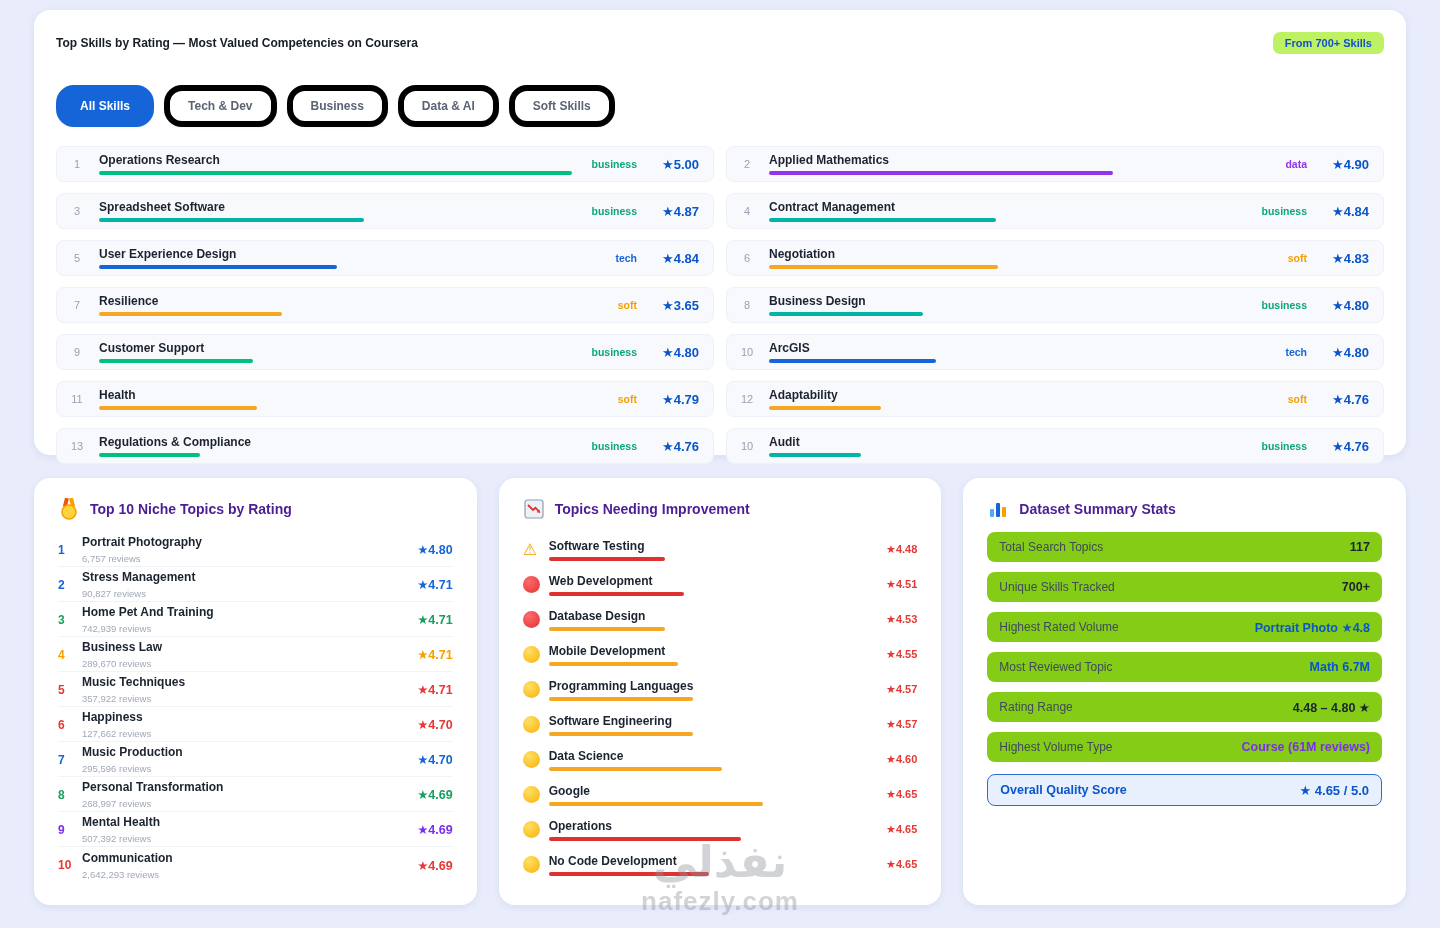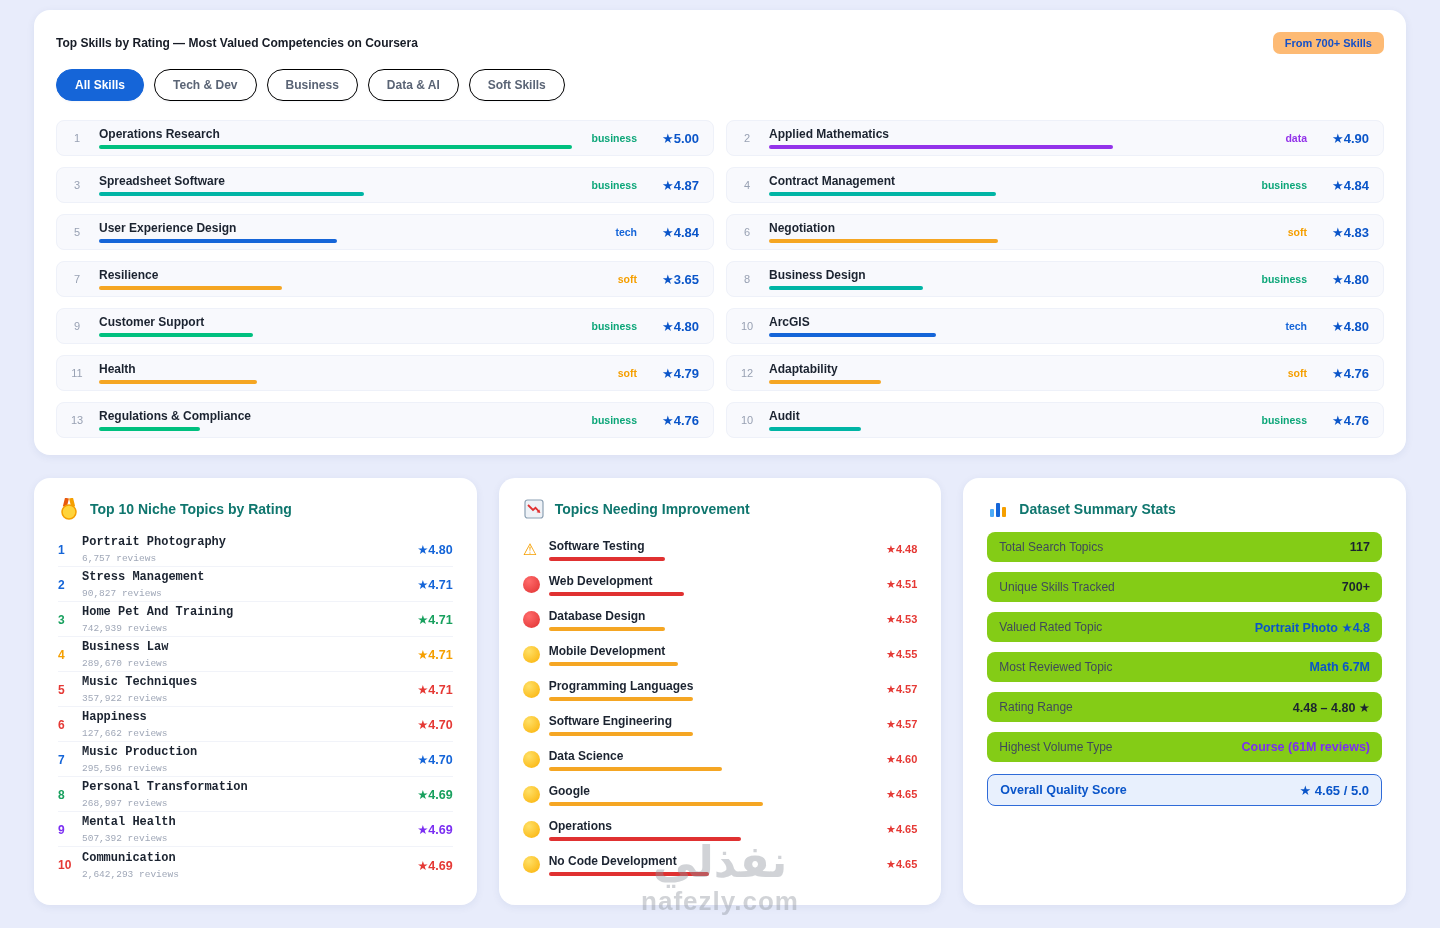--- a/index.html
+++ b/index.html
@@ -15,28 +15,28 @@
     background:#ffffff;
     border-radius:16px;
     box-shadow:0 2px 8px rgba(30,50,120,0.07);
   }
 
   
   .top-card { padding:22px 22px 20px; height:445px; }
   .top-head { display:flex; justify-content:space-between; align-items:center; }
   .top-head h1 { font-size:12px; font-weight:700; color:#171c26; }
   .badge {
-    background:#fdba74; color:#1450c8; font-size:11px; font-weight:700;
+    background:#bef264; color:#1450c8; font-size:11px; font-weight:700;
     padding:5px 12px; border-radius:7px;
   }
   .tabs { display:flex; gap:10px; margin-top:15px; }
   .tab {
     font-size:12px; font-weight:700; padding:8px 18px; border-radius:18px;
-    border:1px solid #000000; background:#fff; color:#5a6475; cursor:pointer;
-    box-shadow:0 1px 2px rgba(40,60,120,.05); font-family:inherit;
+    border:6px solid #000000; background:#fff; color:#5a6475; cursor:pointer;
+    box-shadow:0 1px 2px rgba(40,60,120,.05); font-family:inherit;margin-top:16px;
   }
   .tab.active { background:#1565d8; border-color:#1565d8; color:#fff; }
 
   .skills-grid {
     display:grid; grid-template-columns:1fr 1fr;
     column-gap:12px; row-gap:11px; margin-top:19px;
   }
   .skill-row {
     height:36px; background:#f8f9fd; border:1px solid #eef1f9; border-radius:8px;
     display:flex; align-items:center; padding:0 14px 0 8px;
@@ -45,31 +45,31 @@
   .skill-mid { flex:1; margin:0 10px; min-width:0; }
   .skill-name { font-size:12px; font-weight:700; color:#1b2330; white-space:nowrap; }
   .skill-bar { height:4px; border-radius:2px; margin-top:4px; }
   .skill-cat { font-size:10.5px; font-weight:700; margin-right:14px; flex:none; }
   .skill-rating { font-size:13px; font-weight:700; color:#0a55c9; flex:none; min-width:48px; text-align:right; }
 
   
   .bottom-row { display:flex; gap:22px; margin-top:23px; }
   .bottom-row .card { flex:1; height:427px; padding:20px 24px; }
   .card-head { display:flex; align-items:center; gap:10px; margin-bottom:12px; }
-  .card-head h2 { font-size:14px; font-weight:700; color:#0f766e; }
+  .card-head h2 { font-size:14px; font-weight:700; color:#4c1d95; }
   .hicon { width:22px; height:22px; display:inline-flex; align-items:center; justify-content:center; flex:none; }
 
   
   .niche-row {
     display:flex; align-items:center; padding:6px 0 5px;
     border-bottom:1px solid #f1f3f9; height:35px;
   }
   .niche-row:last-child { border-bottom:none; }
   .n-rank { width:24px; font-size:12px; font-weight:700; flex:none; }
-  .n-mid { flex:1; min-width:0;font-family:Liberation Mono, monospace; }
+  .n-mid { flex:1; min-width:0; }
   .n-name { font-size:12px; font-weight:700; color:#1b2330; white-space:nowrap; }
   .n-reviews { font-size:9.5px; color:#a0a8b8; margin-top:4px; }
   .n-rating { font-size:12.5px; font-weight:700; flex:none; }
 
   
   .imp-row { display:flex; align-items:center; height:35px; }
   .imp-icon { width:26px; flex:none; display:flex; align-items:center; }
   .imp-icon.warn { font-size:16px; color:#f59f00; line-height:1; }
   .imp-icon .c { width:17px; height:17px; border-radius:50%; display:block; }
   .dot-red { background:radial-gradient(circle at 35% 30%, #ff6b6b, #e03131); }
@@ -506,21 +506,21 @@
     <span class="stat-label">Total Search Topics</span>
     <span class="stat-value" style="color: rgb(27, 36, 48);">117</span>
   </div>
 
   <div class="stat-row">
     <span class="stat-label">Unique Skills Tracked</span>
     <span class="stat-value" style="color: rgb(27, 36, 48);">700+</span>
   </div>
 
   <div class="stat-row">
-    <span class="stat-label">Valued Rated Topic</span>
+    <span class="stat-label">Highest Rated Volume</span>
     <span class="stat-value" style="color: rgb(10, 85, 201);">Portrait Photo ★4.8</span>
   </div>
 
   <div class="stat-row">
     <span class="stat-label">Most Reviewed Topic</span>
     <span class="stat-value" style="color: rgb(10, 85, 201);">Math 6.7M</span>
   </div>
 
   <div class="stat-row">
     <span class="stat-label">Rating Range</span>

